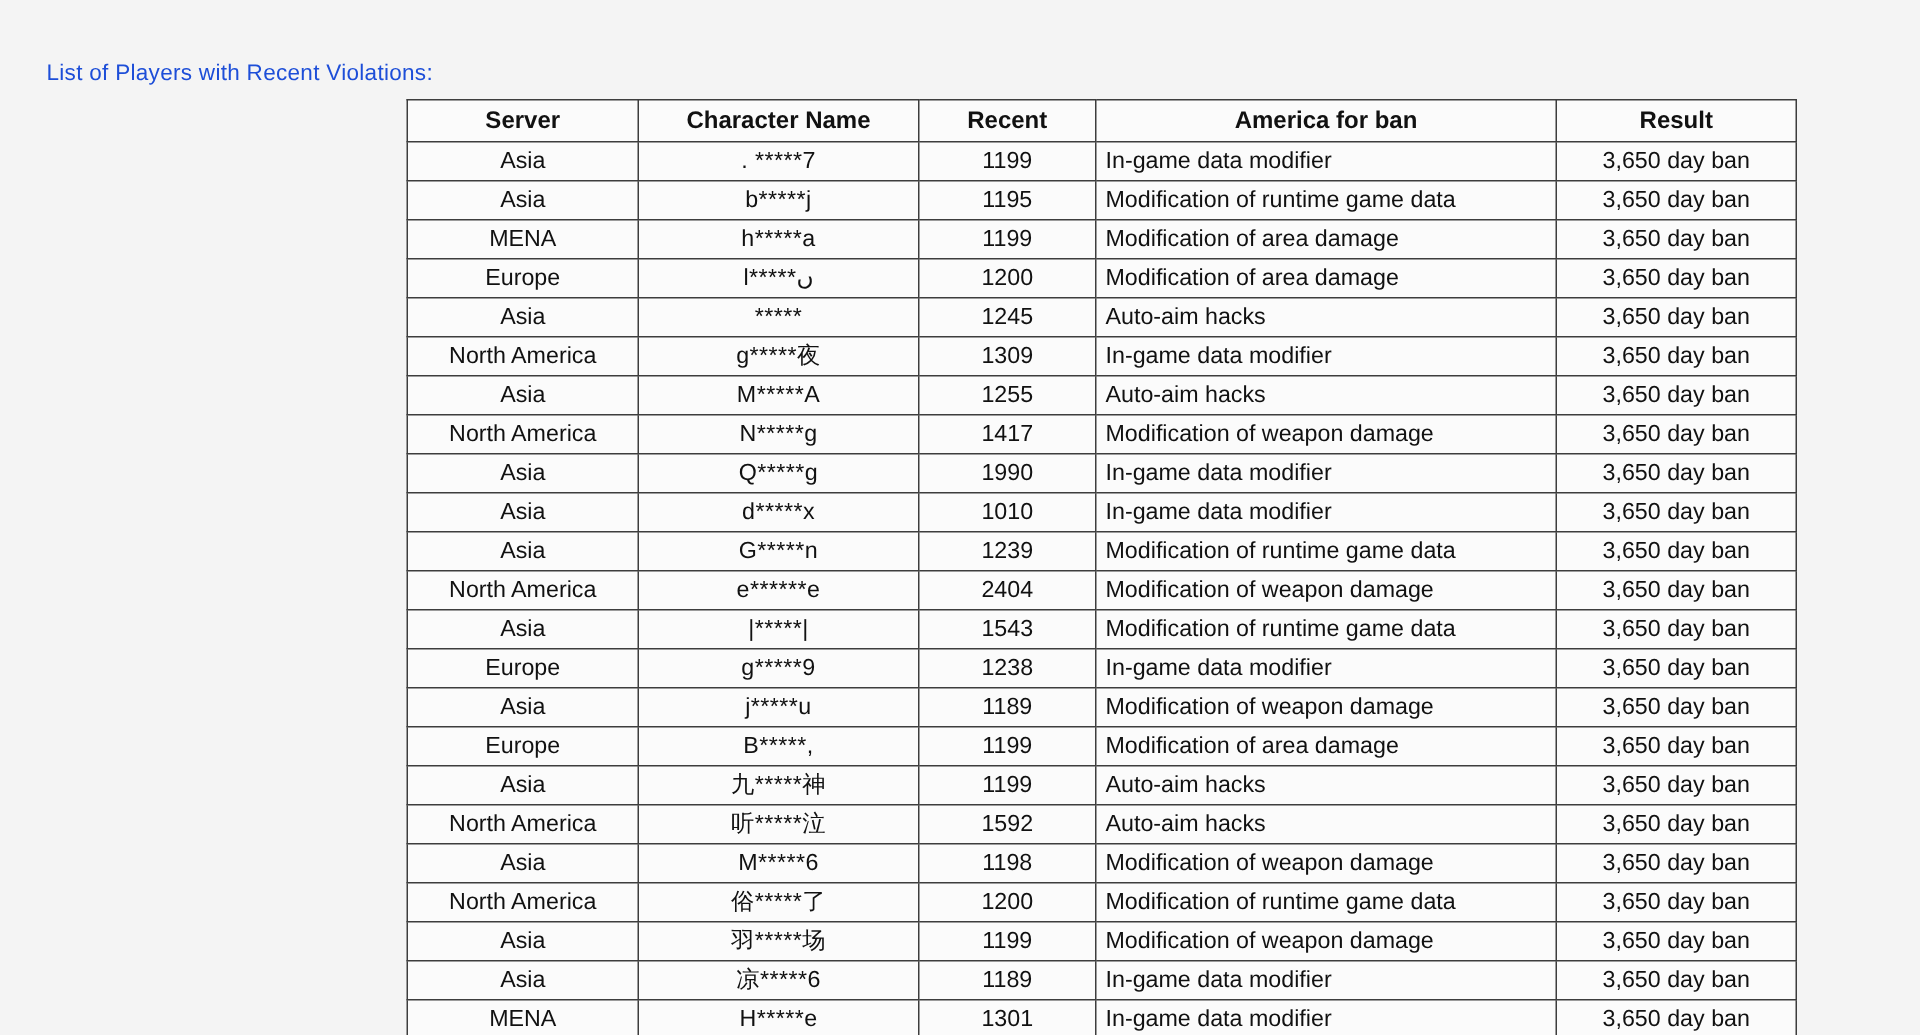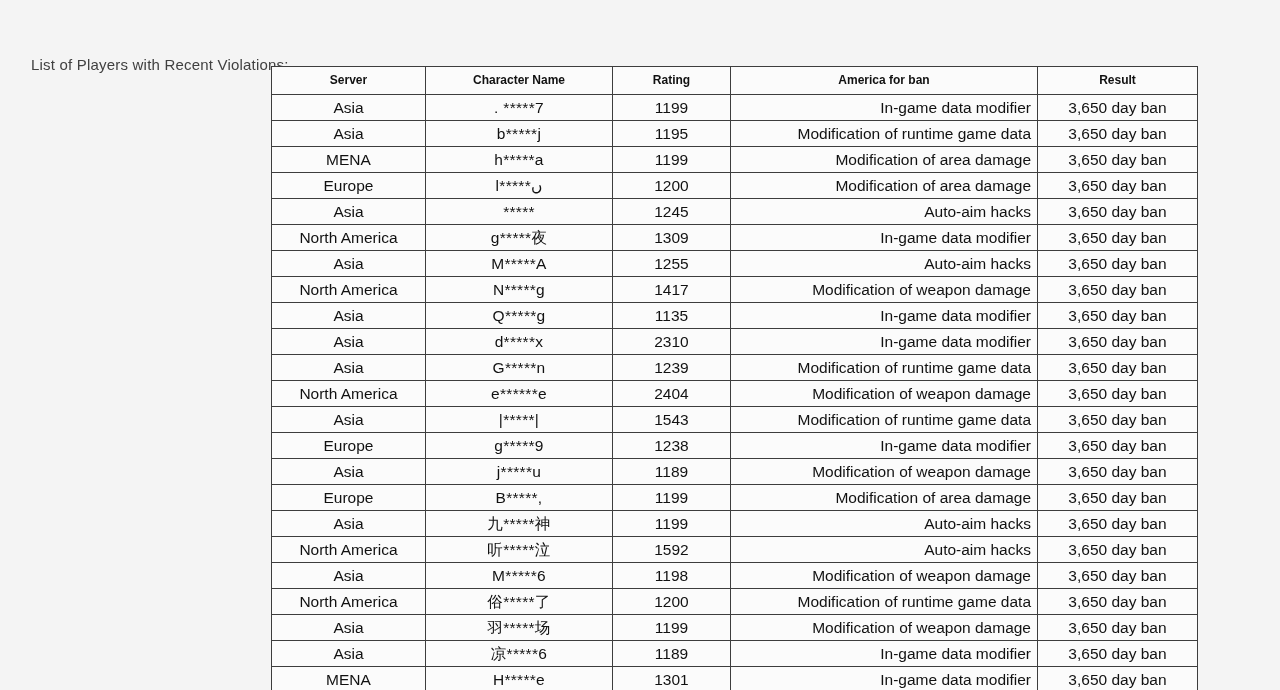--- a/index.html
+++ b/index.html
@@ -17,23 +17,23 @@
 
   #page-root {
     position: relative;
     width: 1280px;
     height: 690px;
   }
 
   .page-heading {
     position: absolute;
     left: 31px;
-    top: 56px;
+    top: 40px;
     font-size: 15px;
-    color: #404040;
+    color: #1d4ed8;
     letter-spacing: 0.2px;
     white-space: nowrap;
   }
 
   .table-wrap {
     position: absolute;
     left: 271px;
     top: 66px;
     width: 926px;
   }
@@ -60,34 +60,34 @@
     color: #111111;
     line-height: 25px;
     overflow: hidden;
     white-space: nowrap;
     background: #fbfbfb;
   }
 
   table.violations th {
     font-weight: bold;
     text-align: center;
-    font-size: 12px;
+    font-size: 16px;
     height: 27px;
     line-height: 27px;
   }
 
   td.cell-server,
   td.cell-name,
   td.cell-rating,
   td.cell-result {
     text-align: center;
   }
 
   td.cell-reason {
-    text-align: right;
+    text-align: left;
     padding-left: 7px;
   }
 
   td.cell-name {
     letter-spacing: 0.3px;
   }
 </style>
 </head>
 <body>
 
@@ -101,21 +101,21 @@
         <col class="c-server">
         <col class="c-name">
         <col class="c-rating">
         <col class="c-reason">
         <col class="c-result">
       </colgroup>
       <thead>
         <tr id="header-row">
             <th class="cell-head head-server">Server</th>
             <th class="cell-head head-name">Character Name</th>
-            <th class="cell-head head-rating">Rating</th>
+            <th class="cell-head head-rating">Recent</th>
             <th class="cell-head head-reason">America for ban</th>
             <th class="cell-head head-result">Result</th>
           </tr>
       </thead>
       <tbody id="table-body">
           <tr>
             <td class="cell-server">Asia</td>
             <td class="cell-name">. *****7</td>
             <td class="cell-rating">1199</td>
             <td class="cell-reason">In-game data modifier</td>
@@ -166,28 +166,28 @@
           <tr>
             <td class="cell-server">North America</td>
             <td class="cell-name">N*****g</td>
             <td class="cell-rating">1417</td>
             <td class="cell-reason">Modification of weapon damage</td>
             <td class="cell-result">3,650 day ban</td>
           </tr>
           <tr>
             <td class="cell-server">Asia</td>
             <td class="cell-name">Q*****g</td>
-            <td class="cell-rating">1135</td>
+            <td class="cell-rating">1990</td>
             <td class="cell-reason">In-game data modifier</td>
             <td class="cell-result">3,650 day ban</td>
           </tr>
           <tr>
             <td class="cell-server">Asia</td>
             <td class="cell-name">d*****x</td>
-            <td class="cell-rating">2310</td>
+            <td class="cell-rating">1010</td>
             <td class="cell-reason">In-game data modifier</td>
             <td class="cell-result">3,650 day ban</td>
           </tr>
           <tr>
             <td class="cell-server">Asia</td>
             <td class="cell-name">G*****n</td>
             <td class="cell-rating">1239</td>
             <td class="cell-reason">Modification of runtime game data</td>
             <td class="cell-result">3,650 day ban</td>
           </tr>

